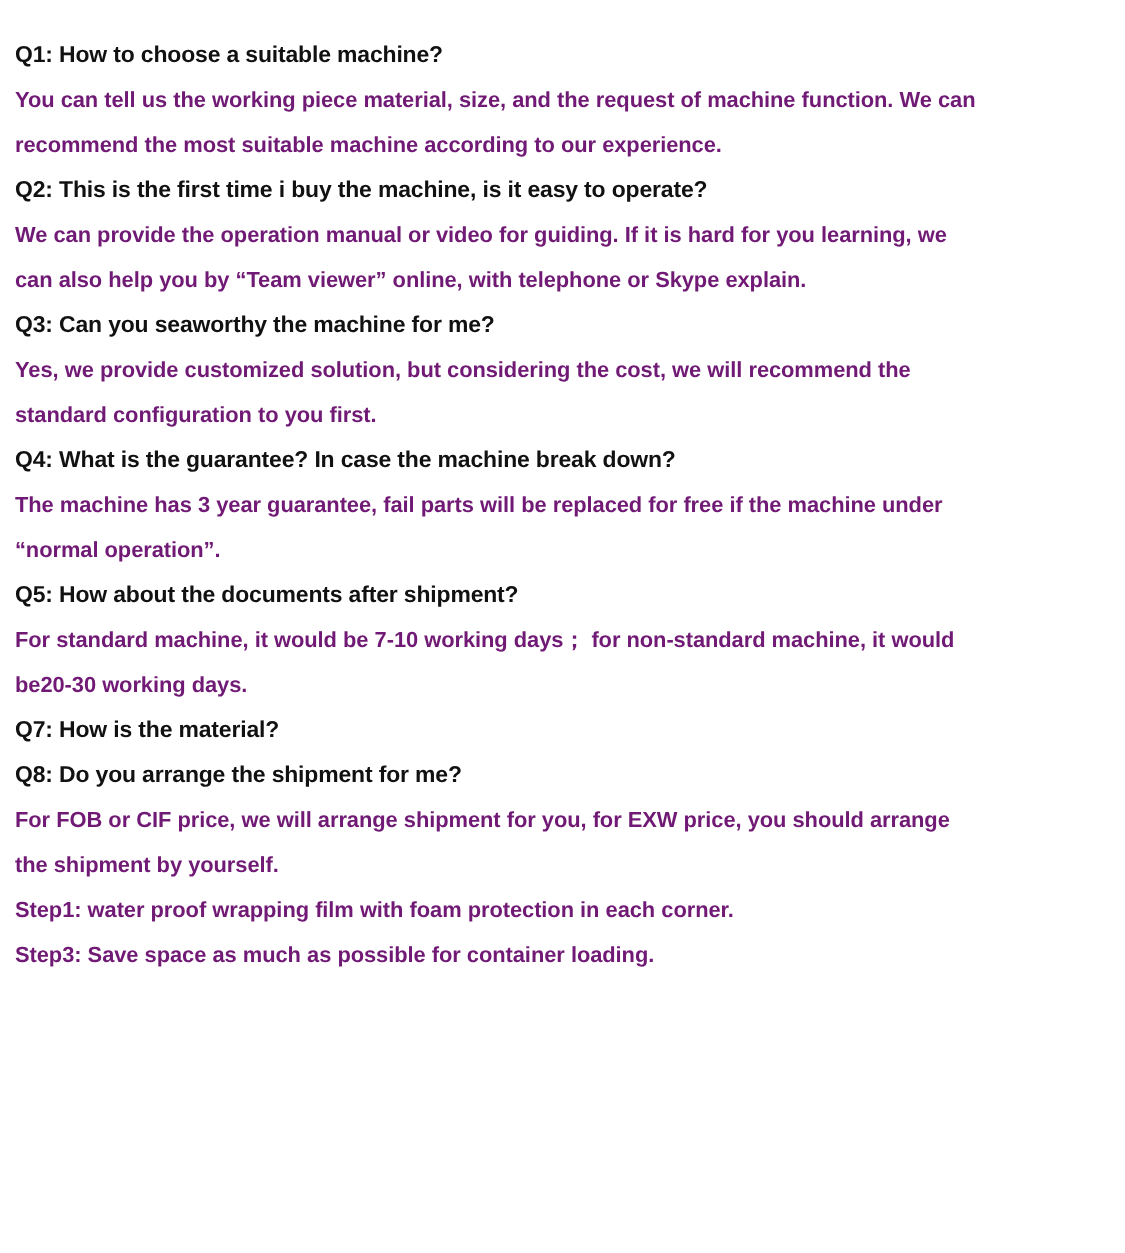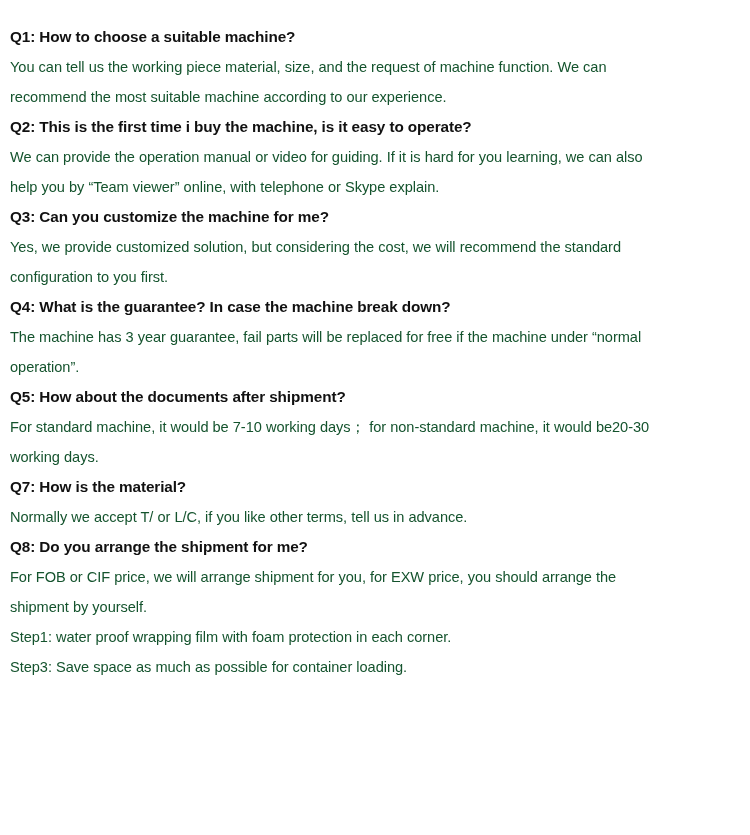--- a/index.html
+++ b/index.html
@@ -28,23 +28,23 @@
     font-size: 15.3px;
     font-weight: bold;
     line-height: 30px;
     color: #111111;
     letter-spacing: -0.1px;
     margin: 0;
     white-space: pre-wrap;
   }
   .faq-answer {
     font-size: 14.6px;
-    font-weight: normal;
+    font-weight: bold;
     line-height: 30px;
-    color: #14532d;
+    color: #701a75;
     letter-spacing: -0.05px;
     margin: 0;
     max-width: 722px;
     white-space: pre-wrap;
     word-spacing: 0.1px;
   }
   .faq-answer.step-line {
     max-width: 730px;
   }
 </style>
@@ -57,40 +57,39 @@
     <p class="faq-question">Q1: How to choose a suitable machine?</p>
     <p class="faq-answer">You can tell us the working piece material, size, and the request of machine function. We can recommend the most suitable machine according to our experience.</p>
   </div>
 
   <div class="faq-entry">
     <p class="faq-question">Q2: This is the first time i buy the machine, is it easy to operate?</p>
     <p class="faq-answer">We can provide the operation manual or video for guiding. If it is hard for you learning, we can also help you by “Team viewer” online, with telephone or Skype explain.</p>
   </div>
 
   <div class="faq-entry">
-    <p class="faq-question">Q3: Can you customize the machine for me?</p>
+    <p class="faq-question">Q3: Can you seaworthy the machine for me?</p>
     <p class="faq-answer">Yes, we provide customized solution, but considering the cost, we will recommend the standard configuration to you first.</p>
   </div>
 
   <div class="faq-entry">
     <p class="faq-question">Q4: What is the guarantee? In case the machine break down?</p>
     <p class="faq-answer">The machine has 3 year guarantee, fail parts will be replaced for free if the machine under “normal operation”.</p>
   </div>
 
   <div class="faq-entry">
     <p class="faq-question">Q5: How about the documents after shipment?</p>
   </div>
 
   <div class="faq-entry">
     <p class="faq-answer">For standard machine, it would be 7-10 working days； for non-standard machine, it would be20-30 working days.</p>
   </div>
 
   <div class="faq-entry">
     <p class="faq-question">Q7: How is the material?</p>
-    <p class="faq-answer">Normally we accept T/ or L/C, if you like other terms, tell us in advance.</p>
   </div>
 
   <div class="faq-entry">
     <p class="faq-question">Q8: Do you arrange the shipment for me?</p>
     <p class="faq-answer">For FOB or CIF price, we will arrange shipment for you, for EXW price, you should arrange the shipment by yourself.</p>
   </div>
 
   <div class="faq-entry">
     <p class="faq-answer step-line">Step1: water proof wrapping film with foam protection in each corner.</p>
     <p class="faq-answer step-line">Step3: Save space as much as possible for container loading.</p>

